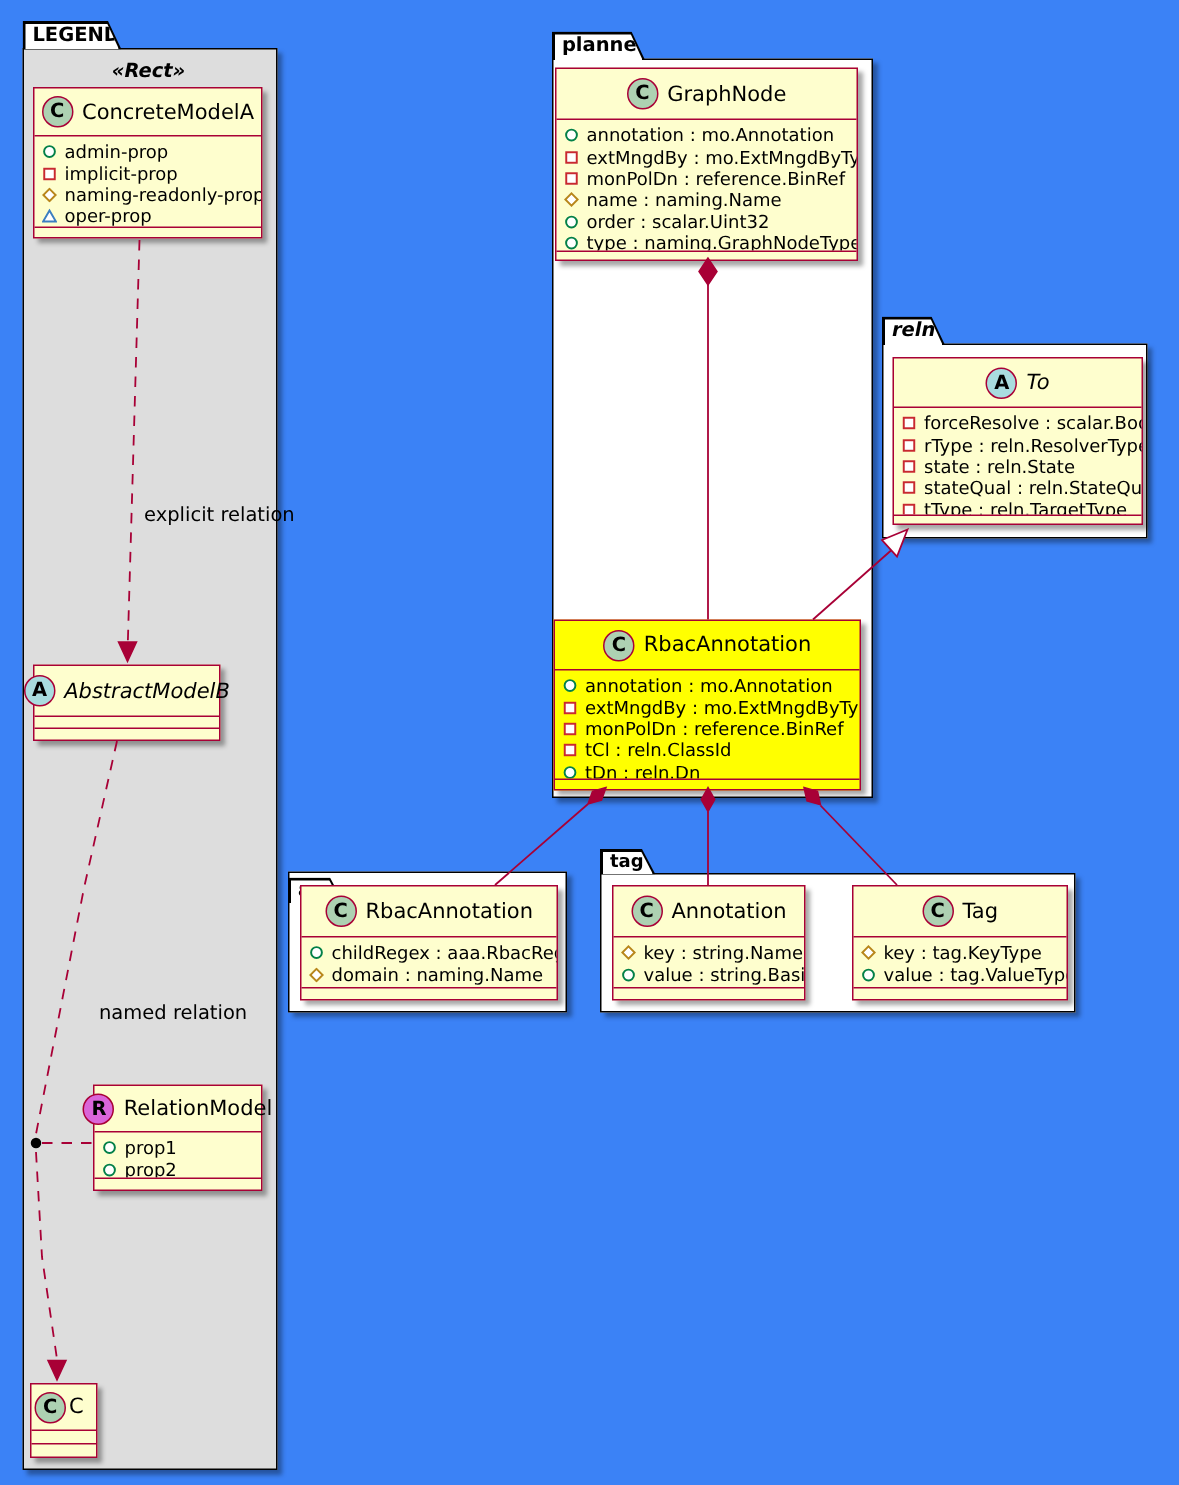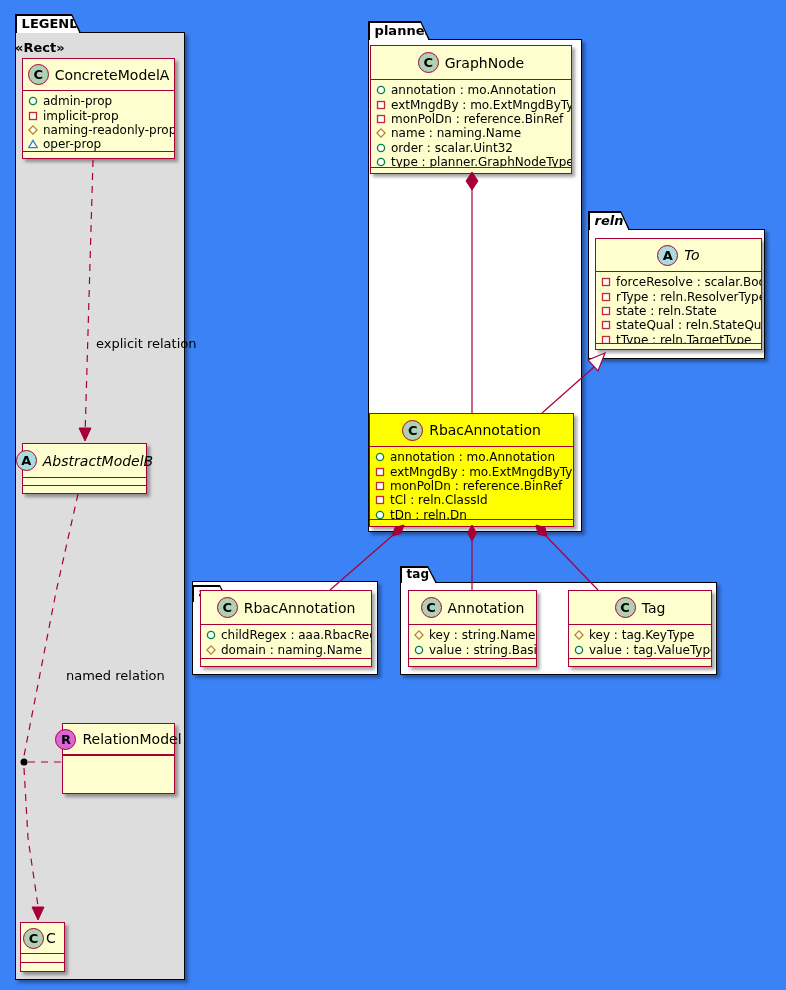--- a/index.html
+++ b/index.html
@@ -43,22 +43,22 @@
   .picon{display:flex;align-items:center;flex:0 0 auto;}
   .picon svg *{fill:#fff;stroke-width:1.3px;}
   .picon.circle svg *{stroke:var(--ic-circle);}
   .picon.square svg *{stroke:var(--ic-square);}
   .picon.diamond svg *{stroke:var(--ic-diamond);}
   .picon.triangle svg *{stroke:var(--ic-triangle);}
   .cfoot{flex:0 0 auto;border-top:1.5px solid var(--accent);}
 
   
   .freelabel{position:absolute;font-size:13px;z-index:6;white-space:nowrap;margin-top:48px;}
-  .stereotype{position:absolute;z-index:3;font-size:13px;font-weight:bold;
-              }
+  .stereotype{position:absolute;z-index:3;font-size:13px;font-style:italic;font-weight:bold;
+              text-align:center;}
 
   
   #rels{position:absolute;left:0;top:0;z-index:5;pointer-events:none;}
   .rel-solid{stroke:var(--line);fill:none;stroke-width:1.2px;}
   .rel-dash{stroke:var(--line);fill:none;stroke-width:1.2px;stroke-dasharray:7 6;}
   .rel-fill{fill:var(--line);stroke:var(--line);stroke-width:1px;}
   .rel-open{fill:#FFFFFF;stroke:var(--line);stroke-width:1.2px;}
   .rel-dot{fill:#000;stroke:none;}
 </style>
 </head>
@@ -141,20 +141,38 @@
     </div>
     <div class="cfoot" style="height:7px;"></div>
     <div class="cfoot" style="height:7px;"></div>
   </div>
 
   <div class="cls" style="left:62px;top:723px;width:111px;height:69px;">
     <div class="ctitle" style="height:30px;">
       <span class="spot sR">R</span>
       <span class="cname">RelationModel</span>
     </div>
+    <div class="cprops">
+        <div class="prow">
+          <span class="picon circle">
+            <svg viewBox="0 0 10 10" width="10" height="10">
+              <circle cx="5" cy="5" r="3.6"></circle>
+            </svg>
+          </span>
+          <span class="ptext">prop1</span>
+        </div>
+        <div class="prow">
+          <span class="picon circle">
+            <svg viewBox="0 0 10 10" width="10" height="10">
+              <circle cx="5" cy="5" r="3.6"></circle>
+            </svg>
+          </span>
+          <span class="ptext">prop2</span>
+        </div>
+      </div>
     <div class="cfoot" style="height:7px;"></div>
   </div>
 
   <div class="cls noprops" style="left:20px;top:922px;width:43px;height:48px;">
     <div class="ctitle" style="justify-content:flex-start;padding-left:2px;gap:2px;">
       <span class="spot sC">C</span>
       <span class="cname">C</span>
     </div>
     <div class="cfoot" style="height:8px;"></div>
     <div class="cfoot" style="height:8px;"></div>
@@ -205,21 +223,21 @@
             </svg>
           </span>
           <span class="ptext">order : scalar.Uint32</span>
         </div>
         <div class="prow">
           <span class="picon circle">
             <svg viewBox="0 0 10 10" width="10" height="10">
               <circle cx="5" cy="5" r="3.6"></circle>
             </svg>
           </span>
-          <span class="ptext">type : planner.GraphNodeType</span>
+          <span class="ptext">type : naming.GraphNodeType</span>
         </div>
       </div>
     <div class="cfoot" style="height:5px;"></div>
   </div>
 
   <div class="cls abstract" style="left:595px;top:238px;width:165px;height:110px;">
     <div class="ctitle" style="height:32px;">
       <span class="spot sA">A</span>
       <span class="cname">To</span>
     </div>

